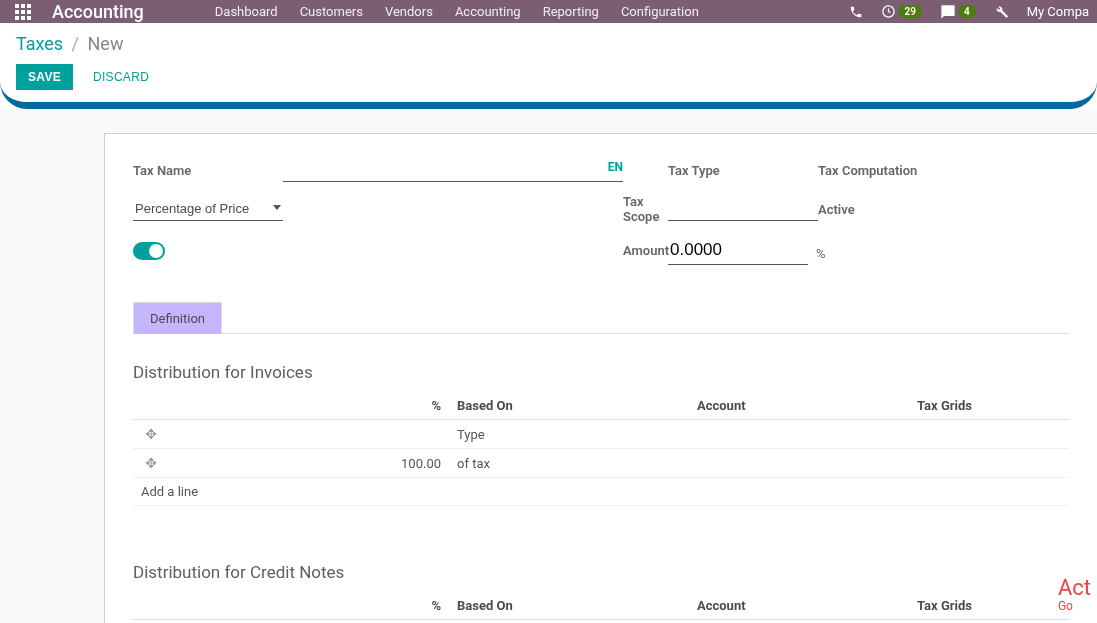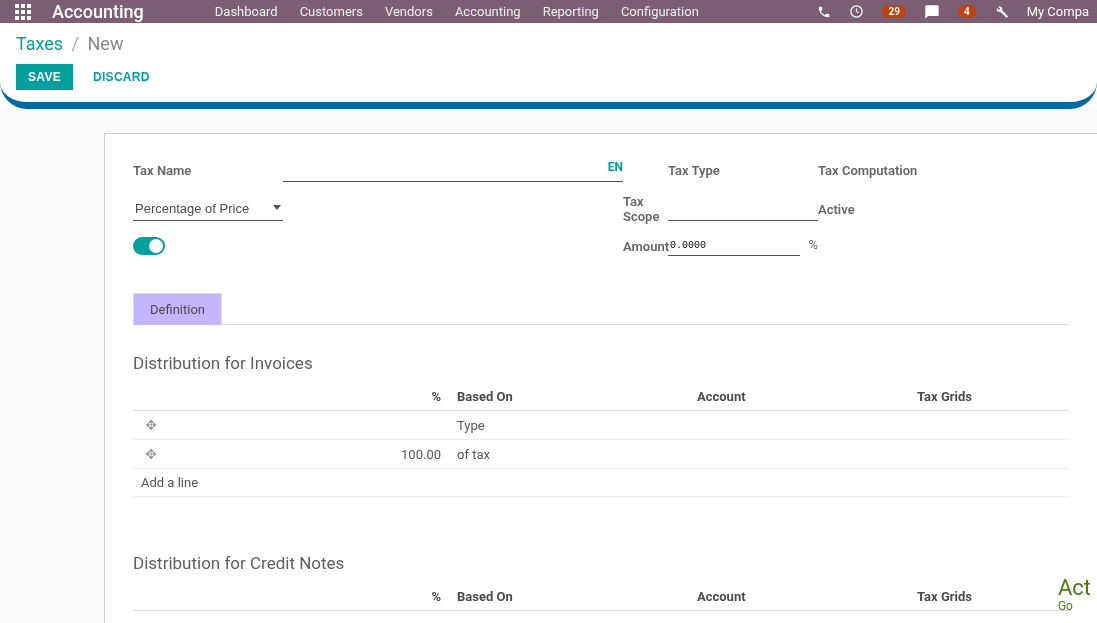--- a/index.html
+++ b/index.html
@@ -7,46 +7,46 @@
 
   
   .navbar { background: #7c5e72; height: 23px; display: flex; align-items: center; padding: 0 8px; color: #fff; }
   .apps-grid { width: 30px; height: 30px; display: flex; align-items: center; justify-content: center; cursor: pointer; margin-right: 14px; }
   .apps-grid svg { fill: #fff; }
   .app-title { font-size: 18px; font-weight: 500; color: #fff; margin-right: 36px; }
   .nav-menu { display: flex; gap: 22px; padding-left: 35px; }
   .nav-menu a { color: #eee; text-decoration: none; font-size: 13px; cursor: pointer; }
   .nav-right { margin-left: auto; display: flex; align-items: center; gap: 18px; }
   .nav-icon { color: #fff; display: flex; align-items: center; cursor: pointer; position: relative; }
-  .badge { background: #c2410c; color: #fff; border-radius: 10px; font-size: 10px; padding: 1px 6px; margin-left: 18px; font-weight: 600; }
+  .badge { background: #4d7c0f; color: #fff; border-radius: 10px; font-size: 10px; padding: 1px 6px; margin-left: 2px; font-weight: 600; }
   .company-name { color: #fff; font-size: 13px; }
 
   
   .control-panel { padding: 10px 16px 12px; border-bottom: 7px solid #0369a1; border-radius: 27px; }
   .breadcrumb { font-size: 18px; color: #888; margin-bottom: 10px; }
   .breadcrumb .bc-link { color: #00a09d; cursor: pointer; }
   .breadcrumb .sep { color: #aaa; margin: 0 4px; }
   .actions { display: flex; gap: 20px; align-items: center; }
   .btn-primary { background: #00a09d; color: #fff; border: none; padding: 6px 12px; font-size: 12px; font-weight: 600; cursor: pointer; letter-spacing: 0.3px; }
-  .btn-link { background: none; border: none; color: #00a09d; font-size: 12px; font-weight: 700; cursor: pointer; letter-spacing: 0.3px; }
+  .btn-link { background: none; border: none; color: #00a09d; font-size: 12px; font-weight: 400; cursor: pointer; letter-spacing: 0.3px; }
 
   
   .form-sheet-bg { background: #f9f9f9; padding-top: 24px; padding-left: 104px; }
   .form-sheet { background: #fff; border: 1px solid #ccc; border-right: none; padding: 24px 28px; min-width: 993px; }
 
   .form-grid { display: grid; grid-template-columns: 150px 340px 45px 150px 1fr; row-gap: 12px; align-items: center; }
   .form-label { color: #666; font-weight: 600; font-size: 13px; }
   .field-cell { position: relative; }
   .text-input { width: 100%; border: none; border-bottom: 1px solid #555; font-size: 13px; padding: 4px 2px 4px 2px; background: transparent; color: #4c4c4c; }
   .text-input.select { padding-right: 16px; }
   .lang-badge { position: absolute; right: 0; top: 2px; color: #00a09d; font-weight: 700; font-size: 12px; cursor: pointer; }
   .caret { position: absolute; right: 2px; top: 8px; width: 0; height: 0; border-left: 4px solid transparent; border-right: 4px solid transparent; border-top: 5px solid #555; pointer-events: none; }
 
   .amount-wrap { display: flex; align-items: flex-end; gap: 8px; }
-  .amount-input { width: 140px; border: none; border-bottom: 1px solid #555; font-size: 10px; padding: 4px 2px; background: transparent; font-family: Liberation Mono, monospace; }
+  .amount-input { width: 140px; border: none; border-bottom: 1px solid #555; font-size: 17px; padding: 4px 2px; background: transparent; }
   .pct-sign { color: #666; font-size: 13px; padding-bottom: 4px; }
 
   
   .toggle { width: 32px; height: 18px; background: #00a09d; border-radius: 10px; position: relative; cursor: pointer; }
   .toggle .knob { position: absolute; right: 2px; top: 2px; width: 14px; height: 14px; background: #fff; border-radius: 50%; }
 
   
   .tabs { display: flex; border-bottom: 1px solid #ddd; margin-top: 36px; }
   .tab { padding: 8px 16px; border: 1px solid transparent; border-bottom: none; color: #888; cursor: pointer; font-size: 13px; position: relative; bottom: -1px; }
   .tab.active { border-color: #ddd; background: #c4b5fd; color: #4c4c4c; }
@@ -56,21 +56,21 @@
   
   .dist-table { width: 100%; border-collapse: collapse; font-size: 13px; }
   .dist-table th { text-align: left; color: #4c4c4c; font-weight: 700; border-bottom: 1px solid #ddd; padding: 6px 8px; }
   .dist-table th.right { text-align: right; }
   .dist-table td { padding: 6px 8px; border-bottom: 1px solid #eee; color: #555; }
   .dist-table td.right { text-align: right; }
   .handle-cell { width: 36px; text-align: center; }
   .drag-handle { color: #999; cursor: grab; font-size: 14px; }
   .add-line { color: #00a09d; cursor: pointer; padding: 8px 8px 8px 36px; }
 
-  .watermark { position: fixed; right: 6px; bottom: 10px; color: #4d7c0f; font-size: 22px; text-align: left; line-height: 1.1; }
+  .watermark { position: fixed; right: 6px; bottom: 10px; color: #ef4444; font-size: 22px; text-align: left; line-height: 1.1; }
   .watermark .sub { font-size: 12px; display: block; }
 </style>
 </head>
 <body>
 
 <div class="navbar">
   <div class="apps-grid">
     <svg width="16" height="16" viewBox="0 0 16 16">
       <rect x="0" y="0" width="4" height="4"></rect>
         <rect x="6" y="0" width="4" height="4"></rect>

